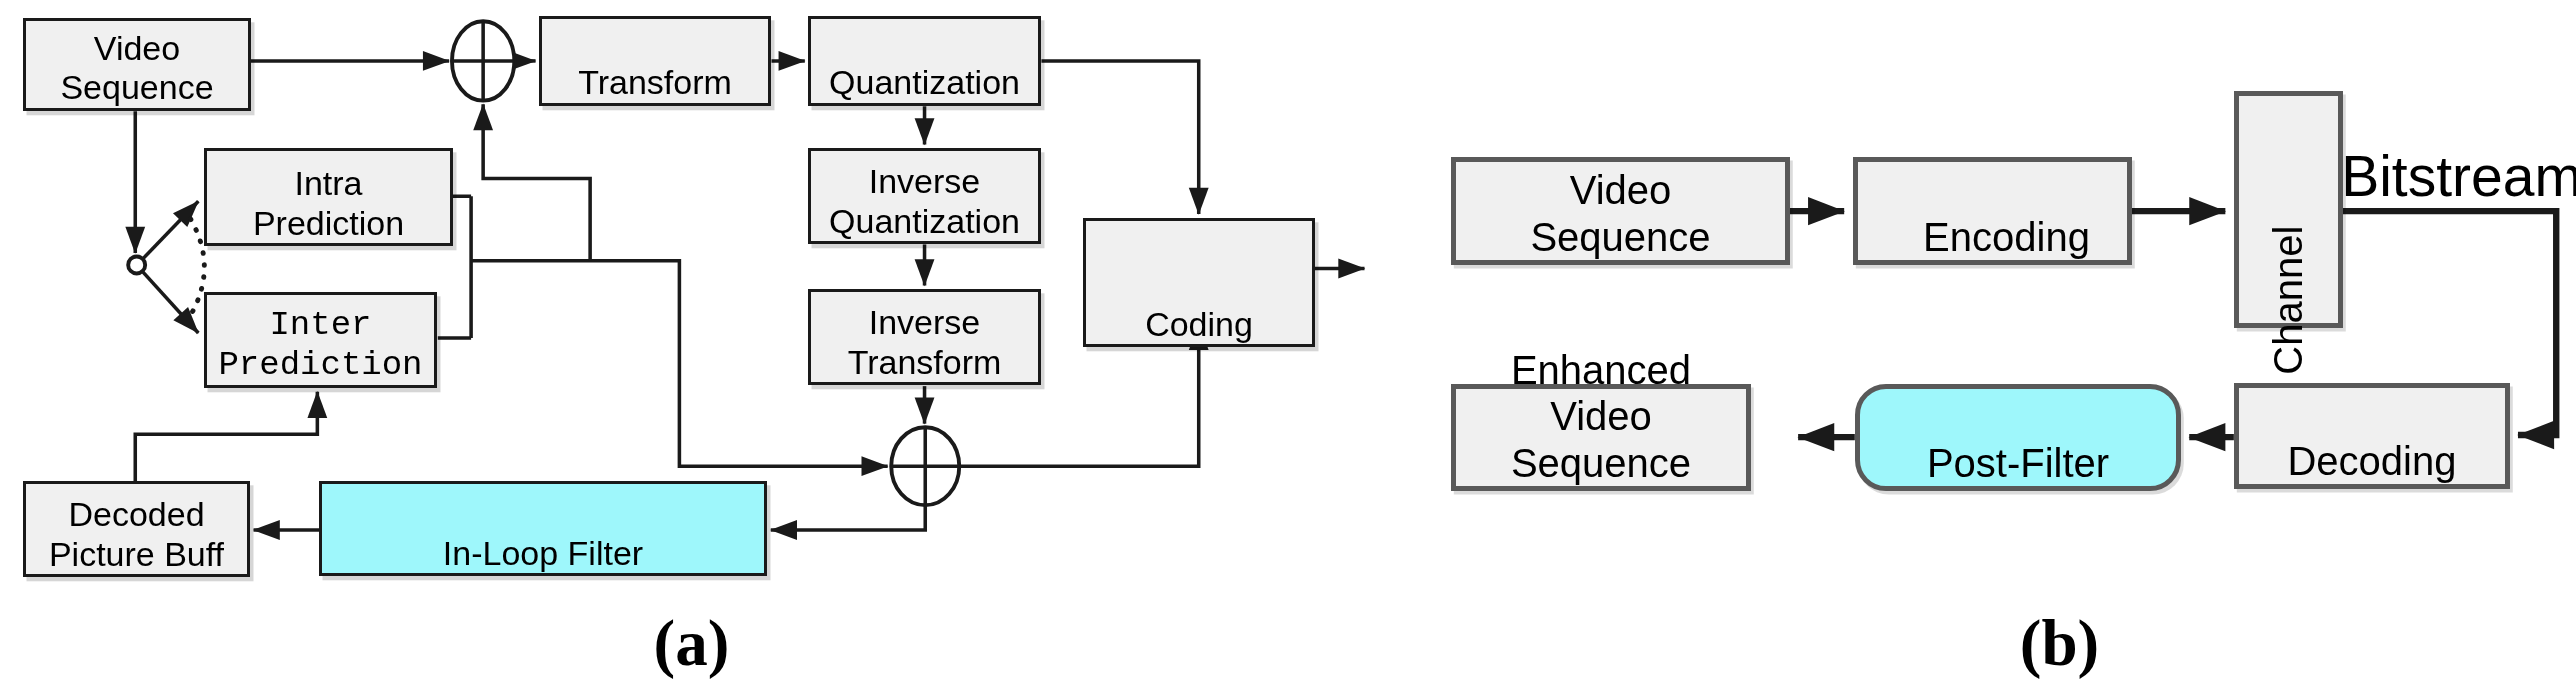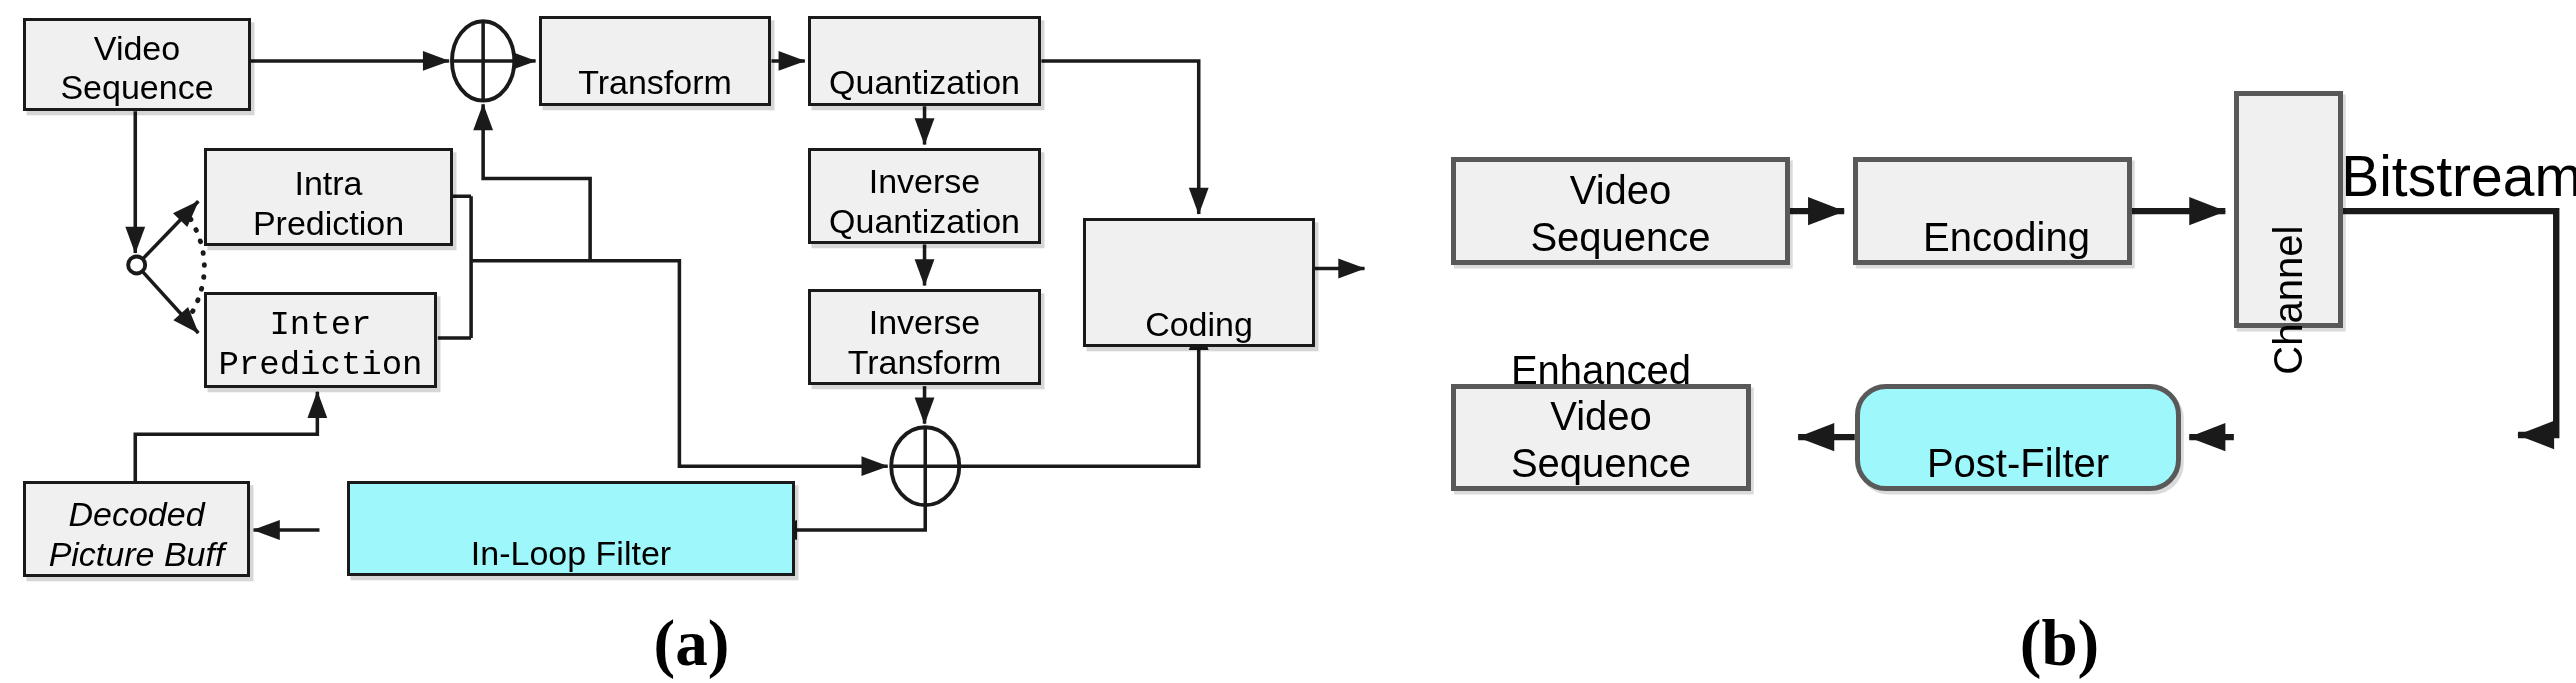--- a/index.html
+++ b/index.html
@@ -37,22 +37,22 @@
 
   
   #a-vs       {left:23px;  top:17.7px;  width:228px; height:93px;}
   #a-transform{left:539px; top:15.6px;  width:232px; height:90px;}
   #a-quant    {left:808px;top:15.6px;  width:233px; height:90px;}
   #a-invquant {left:808px;top:148px; width:233px; height:96px;}
   #a-invtrans {left:808px;top:289px; width:233px; height:96px;}
   #a-coding   {left:1083px;top:218px; width:232px; height:129px;}
   #a-intra    {left:204px; top:148px; width:249px; height:98px;}
   #a-inter    {left:204px; top:292px; width:233px; height:96px;font-family:Liberation Mono, monospace;}
-  #a-dpb      {left:23px;  top:481px; width:227px; height:96px;font-style:italic;}
-  #a-inloop   {left:319px; top:481px; width:448px; height:95px;margin-left:28px;}
+  #a-dpb      {left:23px;  top:481px; width:227px; height:96px;}
+  #a-inloop   {left:319px; top:481px; width:448px; height:95px;}
 
   
   #b-vs       {left:1451px;top:157px; width:339px; height:108px;}
   #b-encoding {left:1853px;top:157px; width:279px; height:108px;padding-left:28px;}
   #b-channel  {left:2234px;top:91px; width:109px; height:237px;}
   #b-evs      {left:1451px;top:384px; width:300px; height:107px;}
   #b-postfilt {left:1855px;top:384px; width:326px; height:107px;border-radius:31px;}
   #b-decoding {left:2234px;top:383px; width:276px; height:106px;}
   #b-channel .lbl{transform:rotate(-90deg);white-space:nowrap;}
 
@@ -183,19 +183,22 @@
   <div class="box boxB" id="b-channel">
     <span class="lbl">Channel</span>
   </div>
   <div class="box boxB" id="b-evs">
     <span class="lbl">Enhanced
 Video Sequence</span>
   </div>
   <div class="box boxB cyan" id="b-postfilt">
     <span class="lbl">Post-Filter</span>
   </div>
+  <div class="box boxB" id="b-decoding">
+    <span class="lbl">Decoding</span>
+  </div>
 
   <div class="wire-label" id="bitstream-label">Bitstream</div>
   <div class="caption" id="cap-a">(a)</div>
   <div class="caption" id="cap-b">(b)</div>
 
 </div>
 
 
 </body></html>

